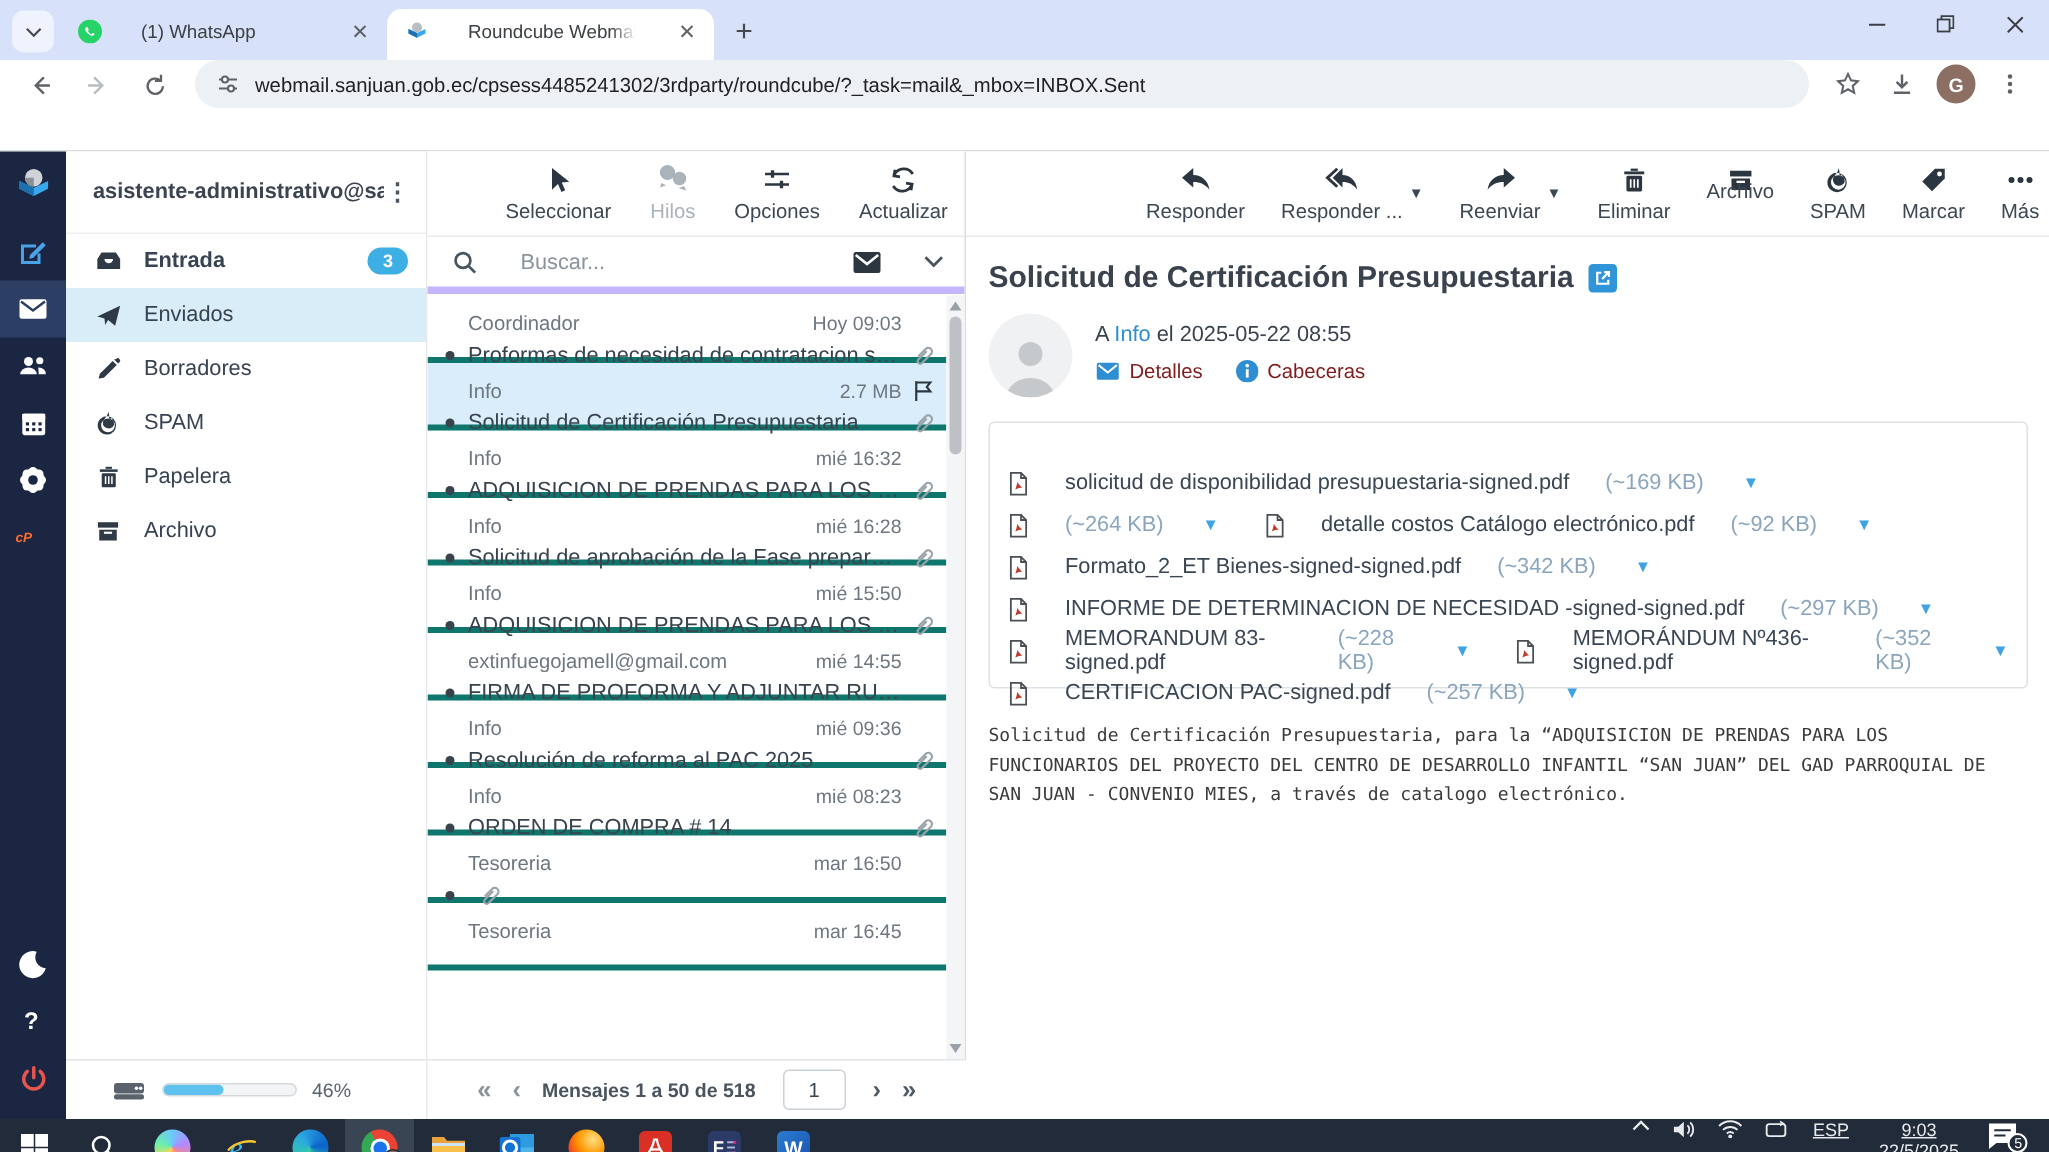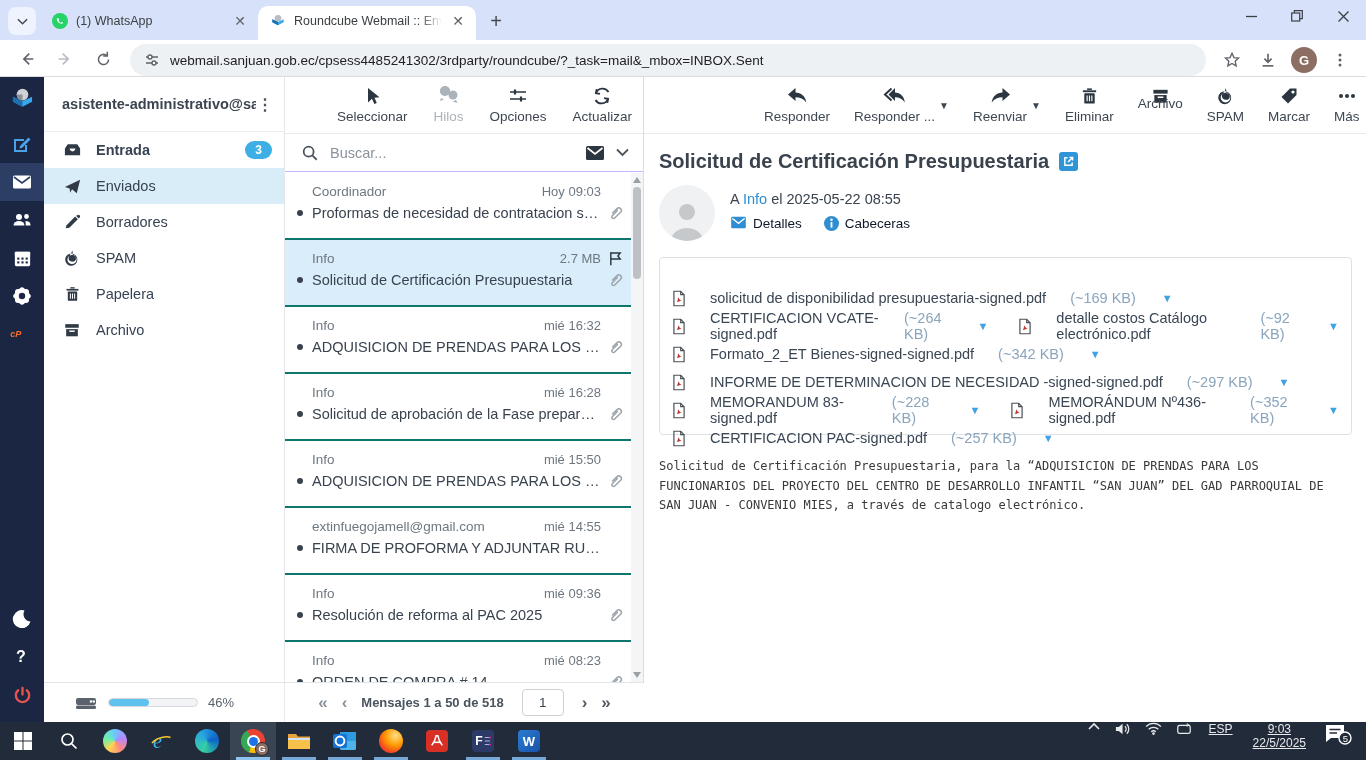--- a/index.html
+++ b/index.html
@@ -2,30 +2,30 @@
 <html><head>
 <meta charset="utf-8">
 <style>
   * { box-sizing: border-box; margin: 0; padding: 0; }
   html,body { width:1366px; height:768px; overflow:hidden; font-family:"Liberation Sans",sans-serif; background:#fff; }
   svg { display:block; }
 
   
   .titlebar { height:40px; background:#d7e2fa; display:flex; align-items:flex-end; position:relative; }
   .tabsearch { width:28px; height:28px; margin:0 4px 5px 8px; border-radius:8px; background:#eef3fd; display:flex; align-items:center; justify-content:center; color:#45494e; }
-  .tab { display:flex; align-items:center; gap:8px; height:34px; padding:0 10px 4px 12px; width:218px; font-size:12.5px; color:#3c4043; }
+  .tab { display:flex; align-items:center; gap:26px; height:34px; padding:0 10px 4px 12px; width:218px; font-size:12.5px; color:#3c4043; }
   .tab.active { background:#fff; border-radius:10px 10px 0 0; }
   .tab .title { flex:1; white-space:nowrap; overflow:hidden; }
   .tab.active .title { -webkit-mask-image:linear-gradient(90deg,#000 85%,transparent); mask-image:linear-gradient(90deg,#000 85%,transparent); }
   .tab .close { color:#5f6368; font-size:14px; width:16px; height:16px; line-height:16px; text-align:center; border-radius:50%; }
   .newtab { width:28px; height:28px; margin:0 0 5px 6px; display:flex; align-items:center; justify-content:center; color:#45494e; font-size:20px; }
   .wincontrols { position:absolute; right:0; top:0; height:32px; display:flex; }
   .winbtn { width:46px; height:32px; display:flex; align-items:center; justify-content:center; color:#3b3f44; }
 
-  .btoolbar { height:37px; background:#fff; border-bottom:1px solid #dadce0; display:flex; align-items:flex-end; padding:0 8px; }
+  .btoolbar { height:61px; background:#fff; border-bottom:1px solid #dadce0; display:flex; align-items:flex-start; padding:0 8px; }
   .navbtn { width:34px; height:34px; border-radius:50%; display:flex; align-items:center; justify-content:center; color:#5f6368; margin:0 2px; }
   .navbtn.disabled { color:#b8bcc1; }
   .omnibox { flex:1; height:32px; background:#eef1f4; border-radius:16px; margin:0 8px; display:flex; align-items:center; padding:0 14px; gap:10px; }
   .omnibox .url { font-size:13.5px; color:#202124; white-space:nowrap; overflow:hidden; }
   .chromebtn { width:32px; height:32px; display:flex; align-items:center; justify-content:center; color:#5f6368; margin:0 2px; }
   .gavatar { width:26px; height:26px; border-radius:50%; background:#8d6e63; color:#fff; font-size:13px; font-weight:bold; display:flex; align-items:center; justify-content:center; }
 
   
   .app { height:645px; display:flex; position:relative; background:#fff; }
 
@@ -44,27 +44,27 @@
   .fitem .fico { width:20px; color:#2f3a46; display:flex; justify-content:center; }
   .fitem.bold { font-weight:bold; }
   .fitem.sel { background:#d9edf8; }
   .fitem .flabel { flex:1; }
   .badge { background:#3eafe5; color:#fff; font-size:12px; font-weight:bold; border-radius:10px; padding:2px 10px; }
 
   .list { width:359px; border-right:1px solid #d9dde1; position:relative; flex-shrink:0; background:#fff; }
   .ltoolbar { height:57px; display:flex; align-items:center; gap:26px; padding-left:52px; border-bottom:1px solid #e8ebee; }
   .tbv { display:flex; flex-direction:column; align-items:center; gap:3px; color:#3d4752; font-size:13.5px; }
   .tbv.disabled { color:#aab2ba; }
-  .searchrow { height:38px; display:flex; align-items:center; padding:0 14px 0 16px; border-bottom:1px solid #c4b5fd; gap:11px; }
+  .searchrow { height:38px; display:flex; align-items:center; padding:0 14px 0 16px; border-bottom:5px solid #c4b5fd; gap:28px; }
   .searchrow input { border:0; outline:0; flex:1; font-size:14.5px; color:#3b4450; background:transparent; font-family:"Liberation Sans",sans-serif; }
   .searchrow input::placeholder { color:#8a939c; }
   .srico { color:#4a545e; }
 
   .rows { position:absolute; top:96px; bottom:0; left:0; right:12px; overflow:hidden; }
-  .mrow { height:67px; padding:7px 2px 0 12px; border-bottom:2px solid #0f766e; }
+  .mrow { height:45px; padding:7px 2px 0 12px; border-bottom:4px solid #0f766e; }
   .mrow.sel { background:#d9eefa; }
   .l1,.l2 { display:flex; align-items:center; height:22px; }
   .msender { flex:1; font-size:13.5px; color:#6e7780; padding-left:15px; white-space:nowrap; overflow:hidden; }
   .mdate { font-size:13px; color:#6e7780; }
   .icol { width:28px; display:flex; justify-content:center; color:#9aa2aa; }
   .icol.flag { color:#2c3640; }
   .dot { width:6px; height:6px; border-radius:50%; background:#39434e; margin:0 9px 0 0; flex-shrink:0; }
   .msub { flex:1; font-size:14.5px; color:#39434e; white-space:nowrap; overflow:hidden; text-overflow:ellipsis; }
 
   .lscroll { position:absolute; top:96px; bottom:40px; right:0; width:12px; background:#f4f5f6; }
@@ -91,21 +91,21 @@
   .mcontent { padding:16px 14px 0 15px; }
   .subjrow { display:flex; align-items:center; gap:10px; margin-bottom:12px; }
   .subject { font-size:20px; font-weight:bold; color:#39424d; }
   .extlink { width:19px; height:19px; background:#3094d8; border-radius:3px; display:flex; align-items:center; justify-content:center; }
   .fromblk { display:flex; gap:15px; margin-bottom:16px; }
   .avatar { width:56px; height:56px; border-radius:50%; background:#f0f1f3; display:flex; align-items:flex-end; justify-content:center; overflow:hidden; }
   .fromtxt { padding-top:6px; }
   .fromline { font-size:14.5px; color:#39424d; margin-bottom:9px; }
   .fromline .lnk { color:#2e8ed1; }
   .metalinks { display:flex; gap:22px; align-items:center; }
-  .mlink { display:flex; gap:6px; color:#0f172a; font-size:13.5px; }
+  .mlink { display:flex; align-items:center; gap:6px; color:#7f1d1d; font-size:13.5px; }
   .attbox { border:1px solid #dde1e5; border-radius:4px; padding:4px 12px; margin-bottom:22px; }
   .attrow { display:flex; gap:30px; height:28px; align-items:center; }
   .att { display:flex; align-items:center; gap:24px;margin-top:44px; }
   .aname { font-size:14.5px; color:#3a4654; }
   .asize { font-size:14.5px; color:#8aa5bd; }
   .acaret { color:#3fa2e3; font-size:11px; padding-left:2px; }
   .mbody { font-family:"DejaVu Sans Mono","Liberation Mono",monospace; font-size:12px; line-height:19.5px; color:#3a3a3a; max-width:700px; }
 
   
   .taskbar { height:38px; background:#222b39; display:flex; align-items:stretch; color:#e8eaed; }
@@ -716,21 +716,20 @@
         </div>
         <div class="attrow">
           <span class="att">
             <span>
                 <svg width="14" height="17" viewBox="0 0 16 20" fill="none">
                   <path d="M2 1.5 H10 L14 5.5 V18.5 H2 Z" stroke="#4a4f55" stroke-width="1.4"></path>
                   <path d="M10 1.5 V5.5 H14" stroke="#4a4f55" stroke-width="1.4"></path>
                   <path d="M5.5 14.5 C6.5 12 7 10 7 8.5 C8.5 11 10 12.5 11 13 C9 13 7 13.8 5.5 14.5 Z" fill="#c0392b"></path>
                 </svg>
               </span>
-            <span class="aname">CERTIFICACION VCATE-signed.pdf</span>
             <span class="asize">(~264 KB)</span>
             <span class="acaret">▼</span>
           </span>
           <span class="att">
             <span>
                 <svg width="14" height="17" viewBox="0 0 16 20" fill="none">
                   <path d="M2 1.5 H10 L14 5.5 V18.5 H2 Z" stroke="#4a4f55" stroke-width="1.4"></path>
                   <path d="M10 1.5 V5.5 H14" stroke="#4a4f55" stroke-width="1.4"></path>
                   <path d="M5.5 14.5 C6.5 12 7 10 7 8.5 C8.5 11 10 12.5 11 13 C9 13 7 13.8 5.5 14.5 Z" fill="#c0392b"></path>
                 </svg>

